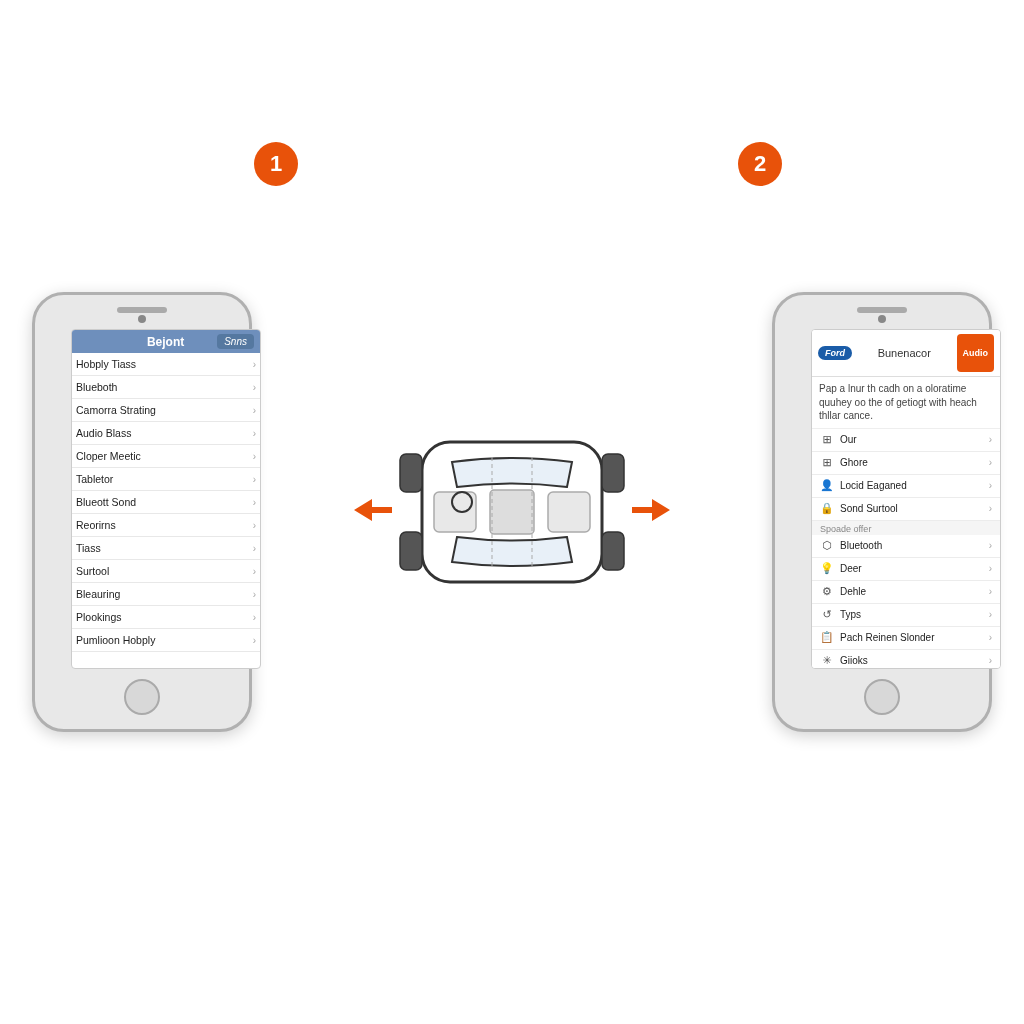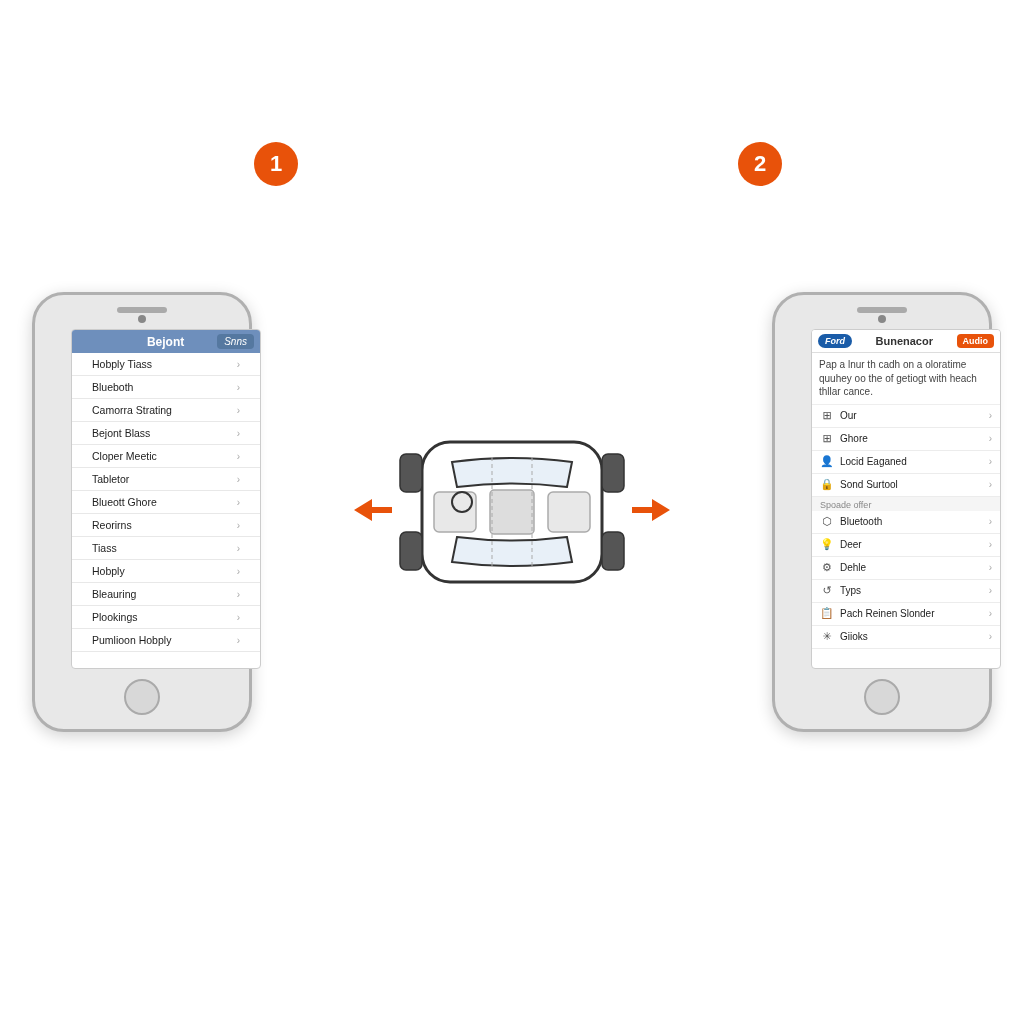--- a/index.html
+++ b/index.html
@@ -118,21 +118,21 @@
       padding: 2px 7px;
       font-size: 10px;
       border: none;
       font-style: italic;
     }
 
     .menu-item {
       display: flex;
       align-items: center;
       justify-content: space-between;
-      padding: 5px 20px;
+      padding: 5px 4px;
       border-bottom: 1px solid #e8e8e8;
       font-size: 10.5px;
       color: #222;
       background: #fff;
     }
 
     .menu-item-chevron {
       color: #aaa;
       font-size: 10px;
     }
@@ -153,30 +153,30 @@
       font-size: 9px;
       font-weight: bold;
       border-radius: 10px;
       padding: 2px 7px;
       font-style: italic;
     }
 
     .right-nav-title {
       flex: 1;
       font-size: 11px;
-      font-weight: bold;
+      font-weight: normal;
       color: #333;
       text-align: center;
     }
 
     .audio-btn {
       background: #e8520a;
       color: #fff;
       border-radius: 4px;
-      padding: 2px 6px;
+      padding: 14px 6px;
       font-size: 9px;
       font-weight: bold;
     }
 
     .right-description {
       font-size: 10px;
       color: #444;
       padding: 5px 7px;
       line-height: 1.35;
       border-bottom: 1px solid #eee;
@@ -294,45 +294,45 @@
           </div>
           <div class="menu-item">
             <span>Blueboth</span>
             <span class="menu-item-chevron">›</span>
           </div>
           <div class="menu-item">
             <span>Camorra Strating</span>
             <span class="menu-item-chevron">›</span>
           </div>
           <div class="menu-item">
-            <span>Bejont Blass</span>
+            <span>Audio Blass</span>
             <span class="menu-item-chevron">›</span>
           </div>
           <div class="menu-item">
             <span>Cloper Meetic</span>
             <span class="menu-item-chevron">›</span>
           </div>
           <div class="menu-item">
             <span>Tabletor</span>
             <span class="menu-item-chevron">›</span>
           </div>
           <div class="menu-item">
-            <span>Blueott Ghore</span>
+            <span>Blueott Sond</span>
             <span class="menu-item-chevron">›</span>
           </div>
           <div class="menu-item">
             <span>Reorirns</span>
             <span class="menu-item-chevron">›</span>
           </div>
           <div class="menu-item">
             <span>Tiass</span>
             <span class="menu-item-chevron">›</span>
           </div>
           <div class="menu-item">
-            <span>Hobply</span>
+            <span>Surtool</span>
             <span class="menu-item-chevron">›</span>
           </div>
           <div class="menu-item">
             <span>Bleauring</span>
             <span class="menu-item-chevron">›</span>
           </div>
           <div class="menu-item">
             <span>Plookings</span>
             <span class="menu-item-chevron">›</span>
           </div>

